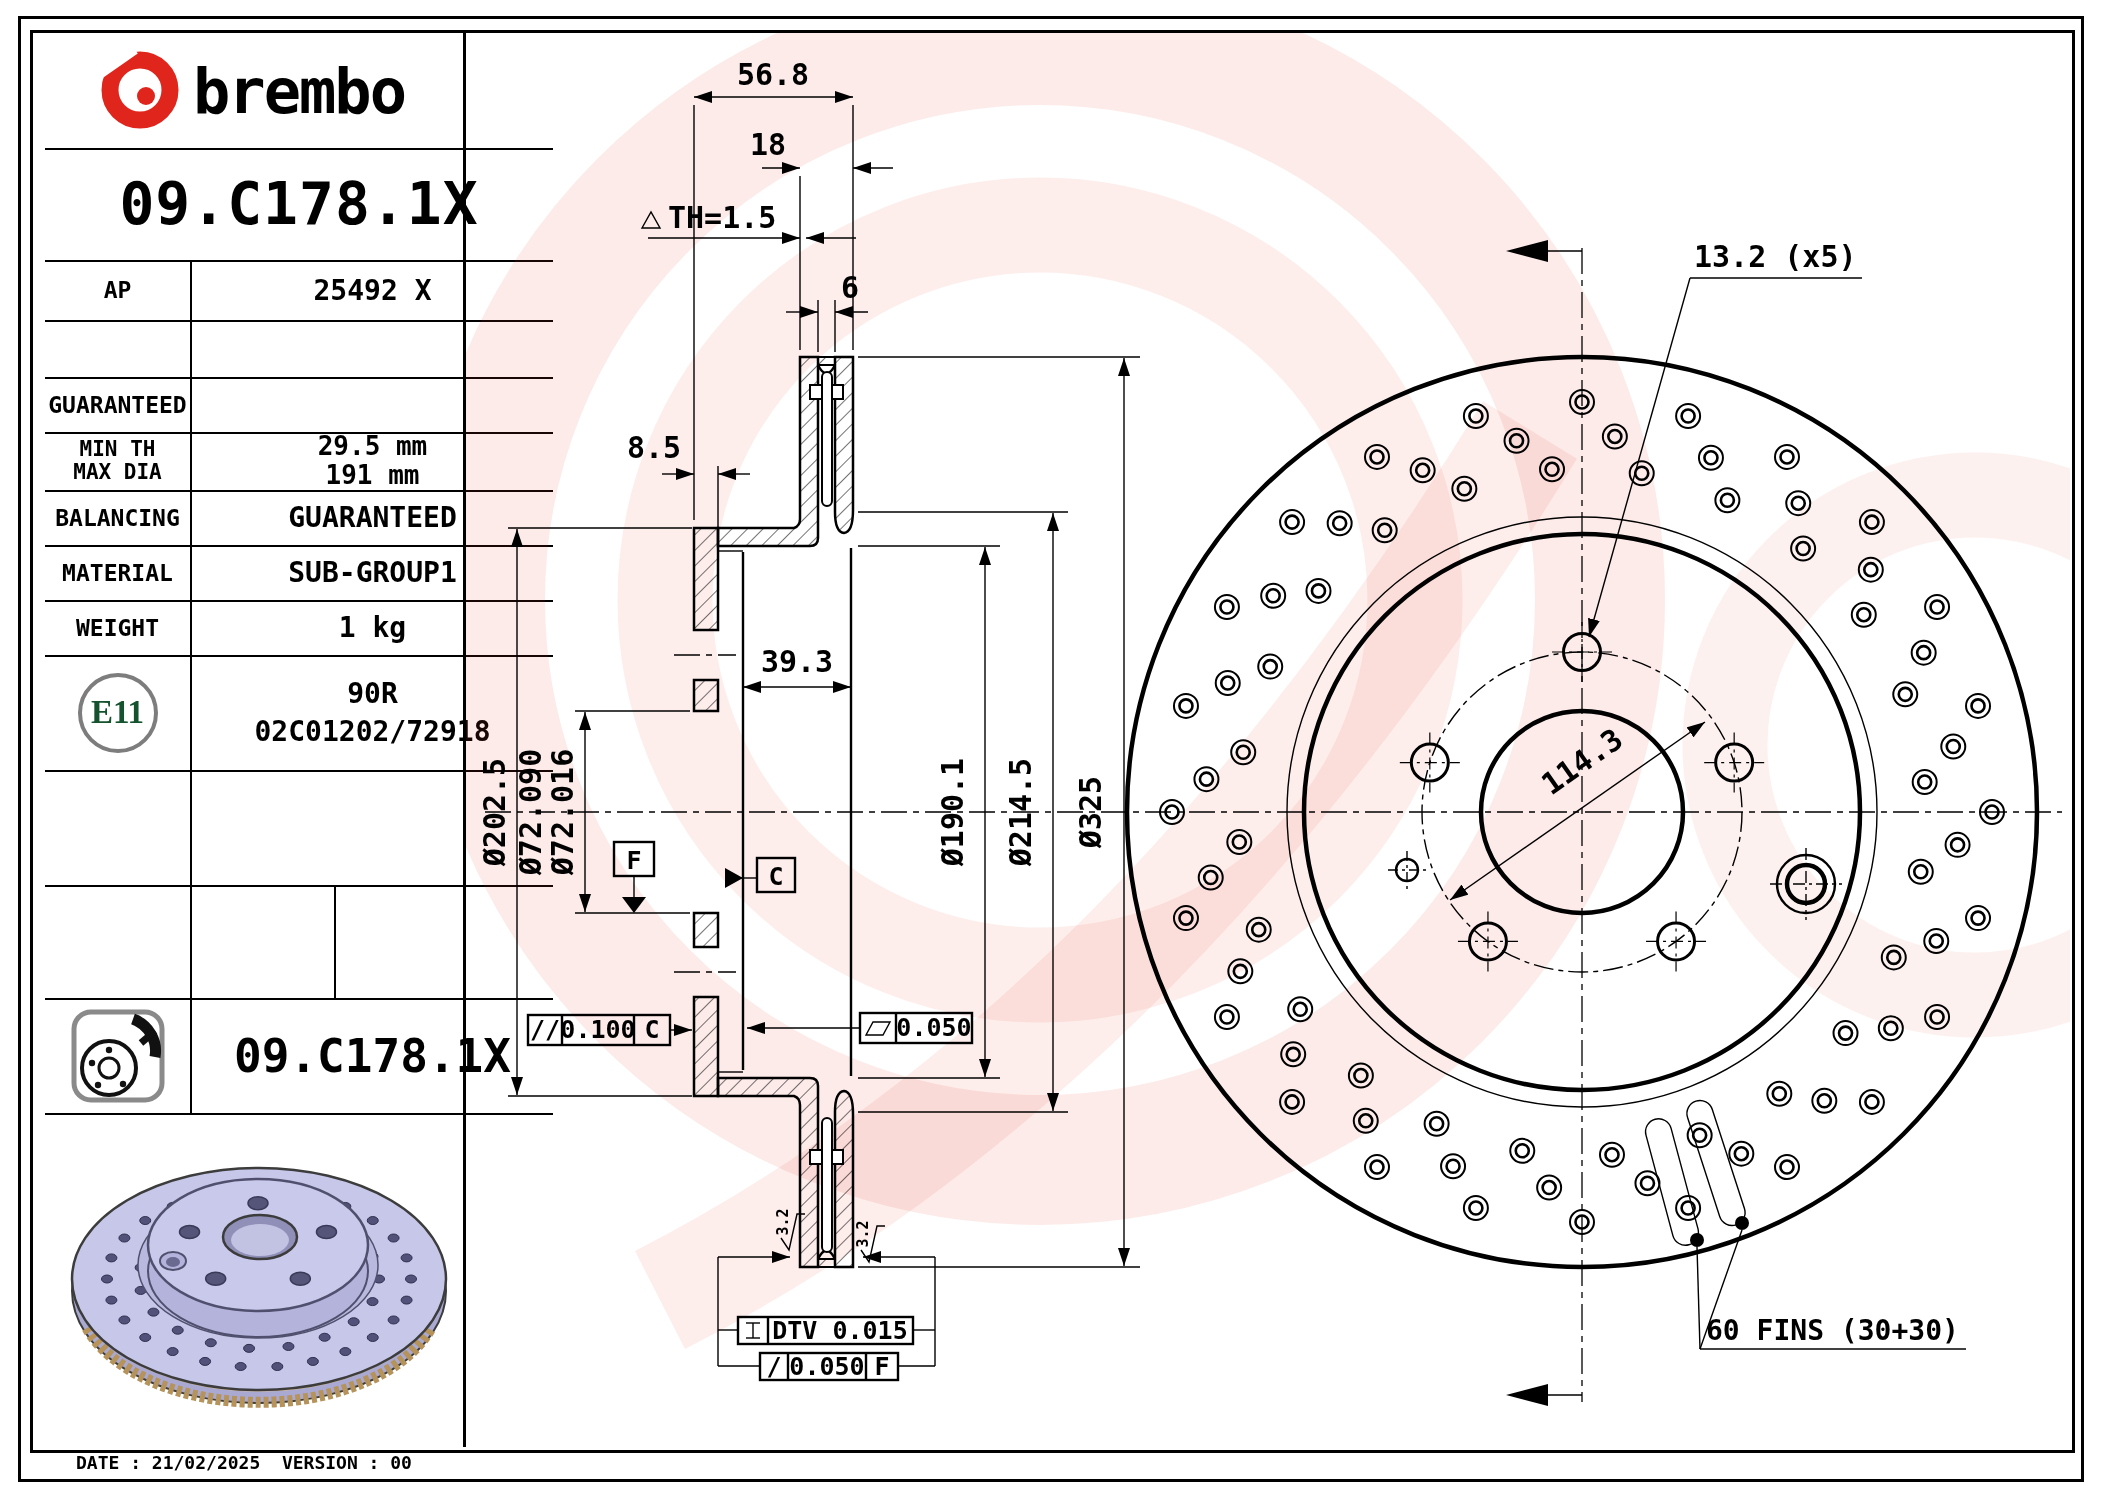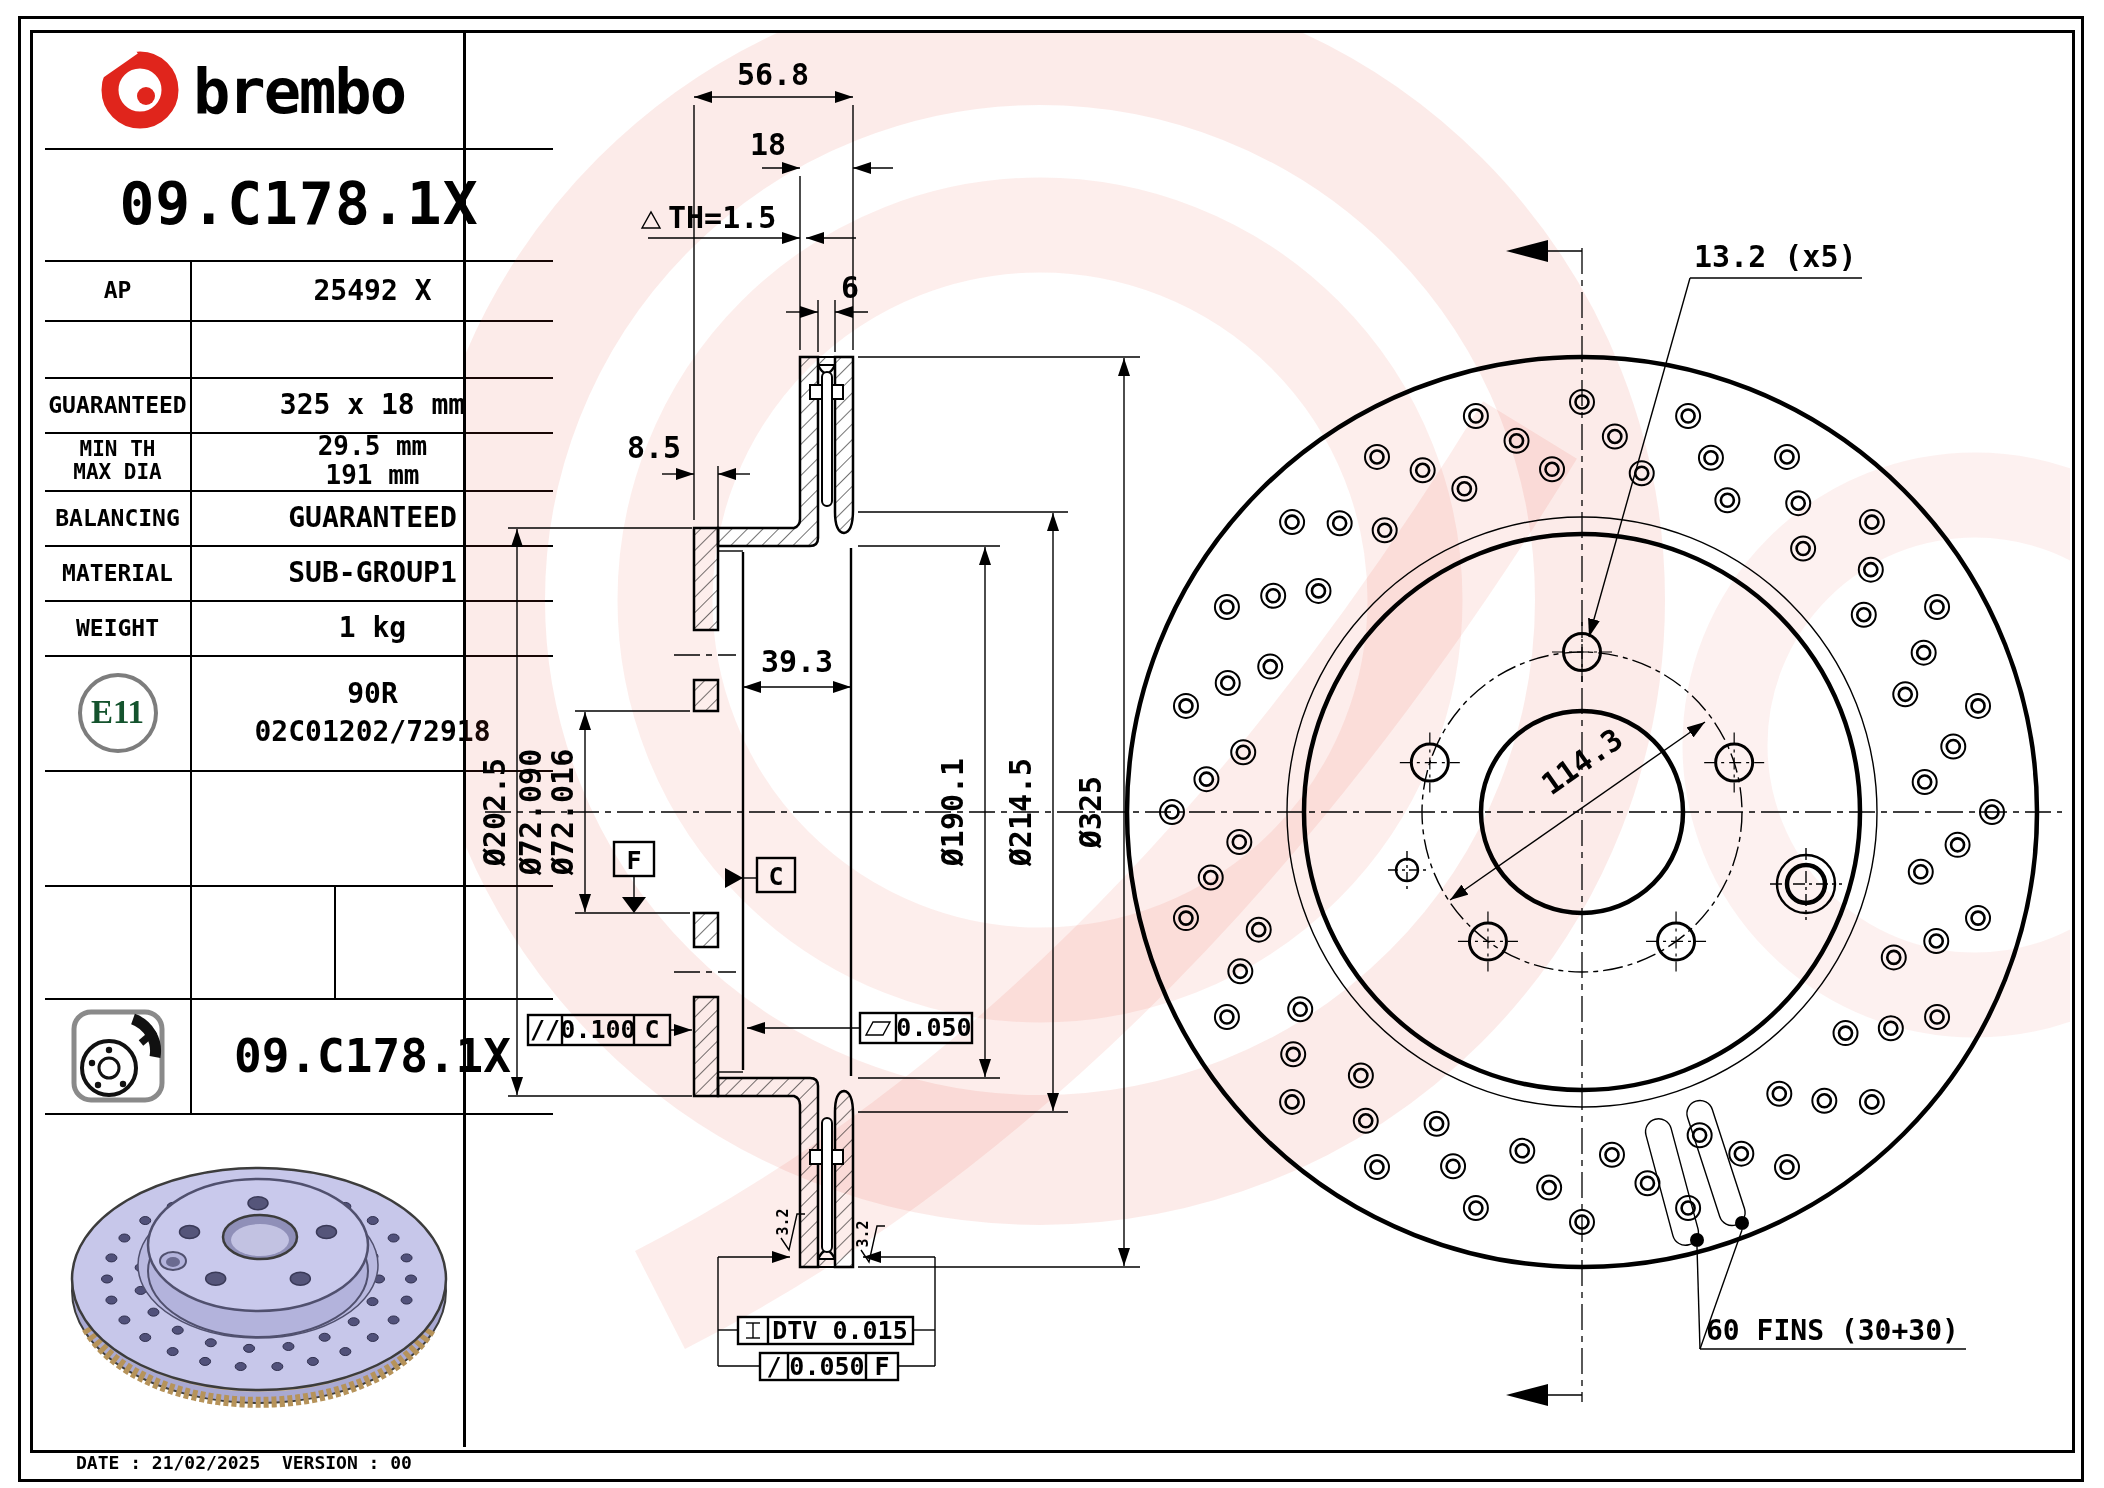--- a/index.html
+++ b/index.html
@@ -61,21 +61,20 @@
       <div class="val">25492 X</div>
     </div>
 
     <div class="row" style="top:287px;height:57px;">
       <div class="lab"></div>
         <div class="val"></div>
     </div>
 
     <div class="row" style="top:344px;height:55px;">
       <div class="lab">GUARANTEED</div>
-      <div class="val">325 x 18 mm</div>
     </div>
 
     <div class="row" style="top:399px;height:58px;">
       <div class="lab" style="font-size:21px;line-height:1.1;">
         <span>MIN TH</span>
         <span>MAX DIA</span>
       </div>
       <div class="val" style="font-size:26px;line-height:1.1;">
         <span>29.5 mm</span>
         <span>191 mm</span>

